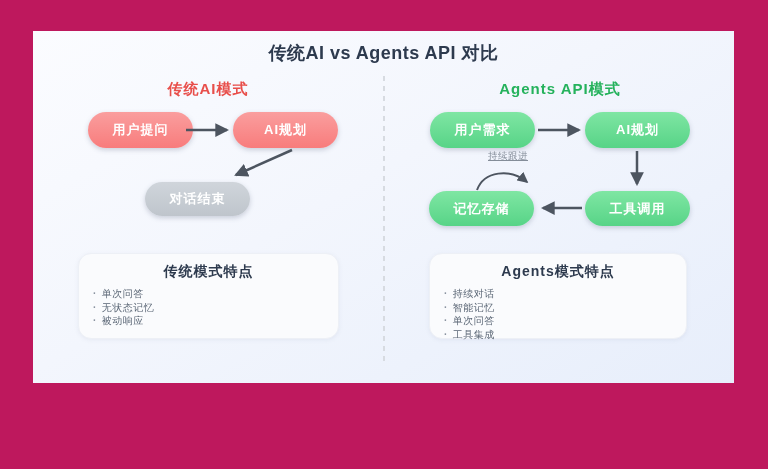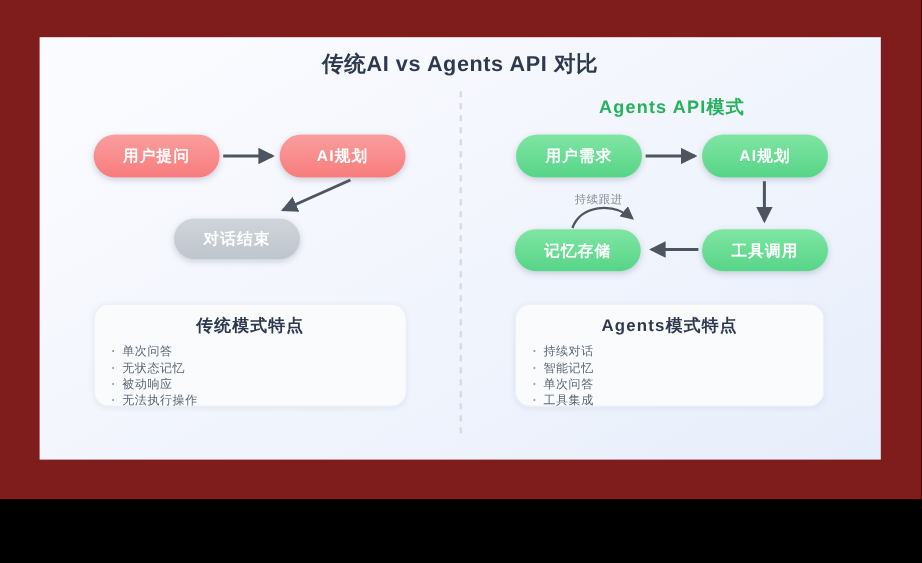--- a/index.html
+++ b/index.html
@@ -7,22 +7,22 @@
     padding: 0;
     width: 768px;
     height: 469px;
     background: #000000;
     overflow: hidden;
     font-family: "Liberation Sans", "DejaVu Sans", sans-serif;
   }
   .stage {
     position: relative;
     width: 768px;
-    height: 416px;
-    background: #7f1d1d;
+    height: 469px;
+    background: #be185d;
   }
   .card {
     position: absolute;
     left: 33px;
     top: 31px;
     width: 701px;
     height: 352px;
     background: linear-gradient(150deg, #fbfcff 0%, #f3f6fd 45%, #e7eefb 100%);
   }
   .page-title {
@@ -62,26 +62,27 @@
     letter-spacing: 1px;
     box-shadow: 0 2px 5px rgba(90, 100, 125, 0.28);
   }
   .node.red  { background: linear-gradient(180deg, #fa9e9e 0%, #f87c7c 100%); }
   .node.green{ background: linear-gradient(180deg, #7fe6a3 0%, #57d487 100%); }
   .node.gray { background: linear-gradient(180deg, #d0d5db 0%, #bfc5cc 100%); }
 
   .loop-label {
     position: absolute;
     left: 446px;
-    top: 129px;
+    top: 119px;
     width: 58px;
-    text-align: left;
+    text-align: center;
     font-size: 9.5px;
     color: #848d99;
     letter-spacing: 0.5px;
+    text-decoration: underline;
   }
 
   .feature-box {
     position: absolute;
     top: 222px;
     height: 86px;
     background: #fafbfd;
     border: 1px solid #edf0f6;
     border-radius: 13px;
     box-shadow: 0 1px 4px rgba(120, 130, 155, 0.10);
@@ -122,23 +123,24 @@
   }
 </style>
 </head>
 <body>
 
 <div class="stage">
   <div class="card">
 
     <div class="page-title">传统AI vs Agents API 对比</div>
 
+    <div class="col-header left">传统AI模式</div>
     <div class="col-header right">Agents API模式</div>
 
-    <div class="node red" style="left:45px; top:81px;">用户提问</div>
+    <div class="node red" style="left:55px; top:81px;">用户提问</div>
     <div class="node red" style="left:200px; top:81px;">AI规划</div>
     <div class="node gray" style="left:112px; top:151px; height:34px;">对话结束</div>
 
     <div class="node green" style="left:397px; top:81px;">用户需求</div>
     <div class="node green" style="left:552px; top:81px;">AI规划</div>
     <div class="node green" style="left:552px; top:160px; height:35px;">工具调用</div>
     <div class="node green" style="left:396px; top:160px; height:35px;">记忆存储</div>
 
     <div class="loop-label">持续跟进</div>
 
@@ -159,21 +161,20 @@
       <line x1="549" y1="177" x2="510" y2="177" stroke="#4d5560" stroke-width="2.5" marker-end="url(#ah)"></line>
       <path d="M 444,159 C 451,140 477,137 494,151" fill="none" stroke="#4d5560" stroke-width="2" marker-end="url(#ah)"></path>
     </svg>
 
     <div class="feature-box left">
       <div class="feature-title">传统模式特点</div>
       <ul class="feature-list">
         <li>单次问答</li>
         <li>无状态记忆</li>
         <li>被动响应</li>
-        <li>无法执行操作</li>
       </ul>
     </div>
 
     <div class="feature-box right">
       <div class="feature-title">Agents模式特点</div>
       <ul class="feature-list">
         <li>持续对话</li>
         <li>智能记忆</li>
         <li>单次问答</li>
         <li>工具集成</li>

